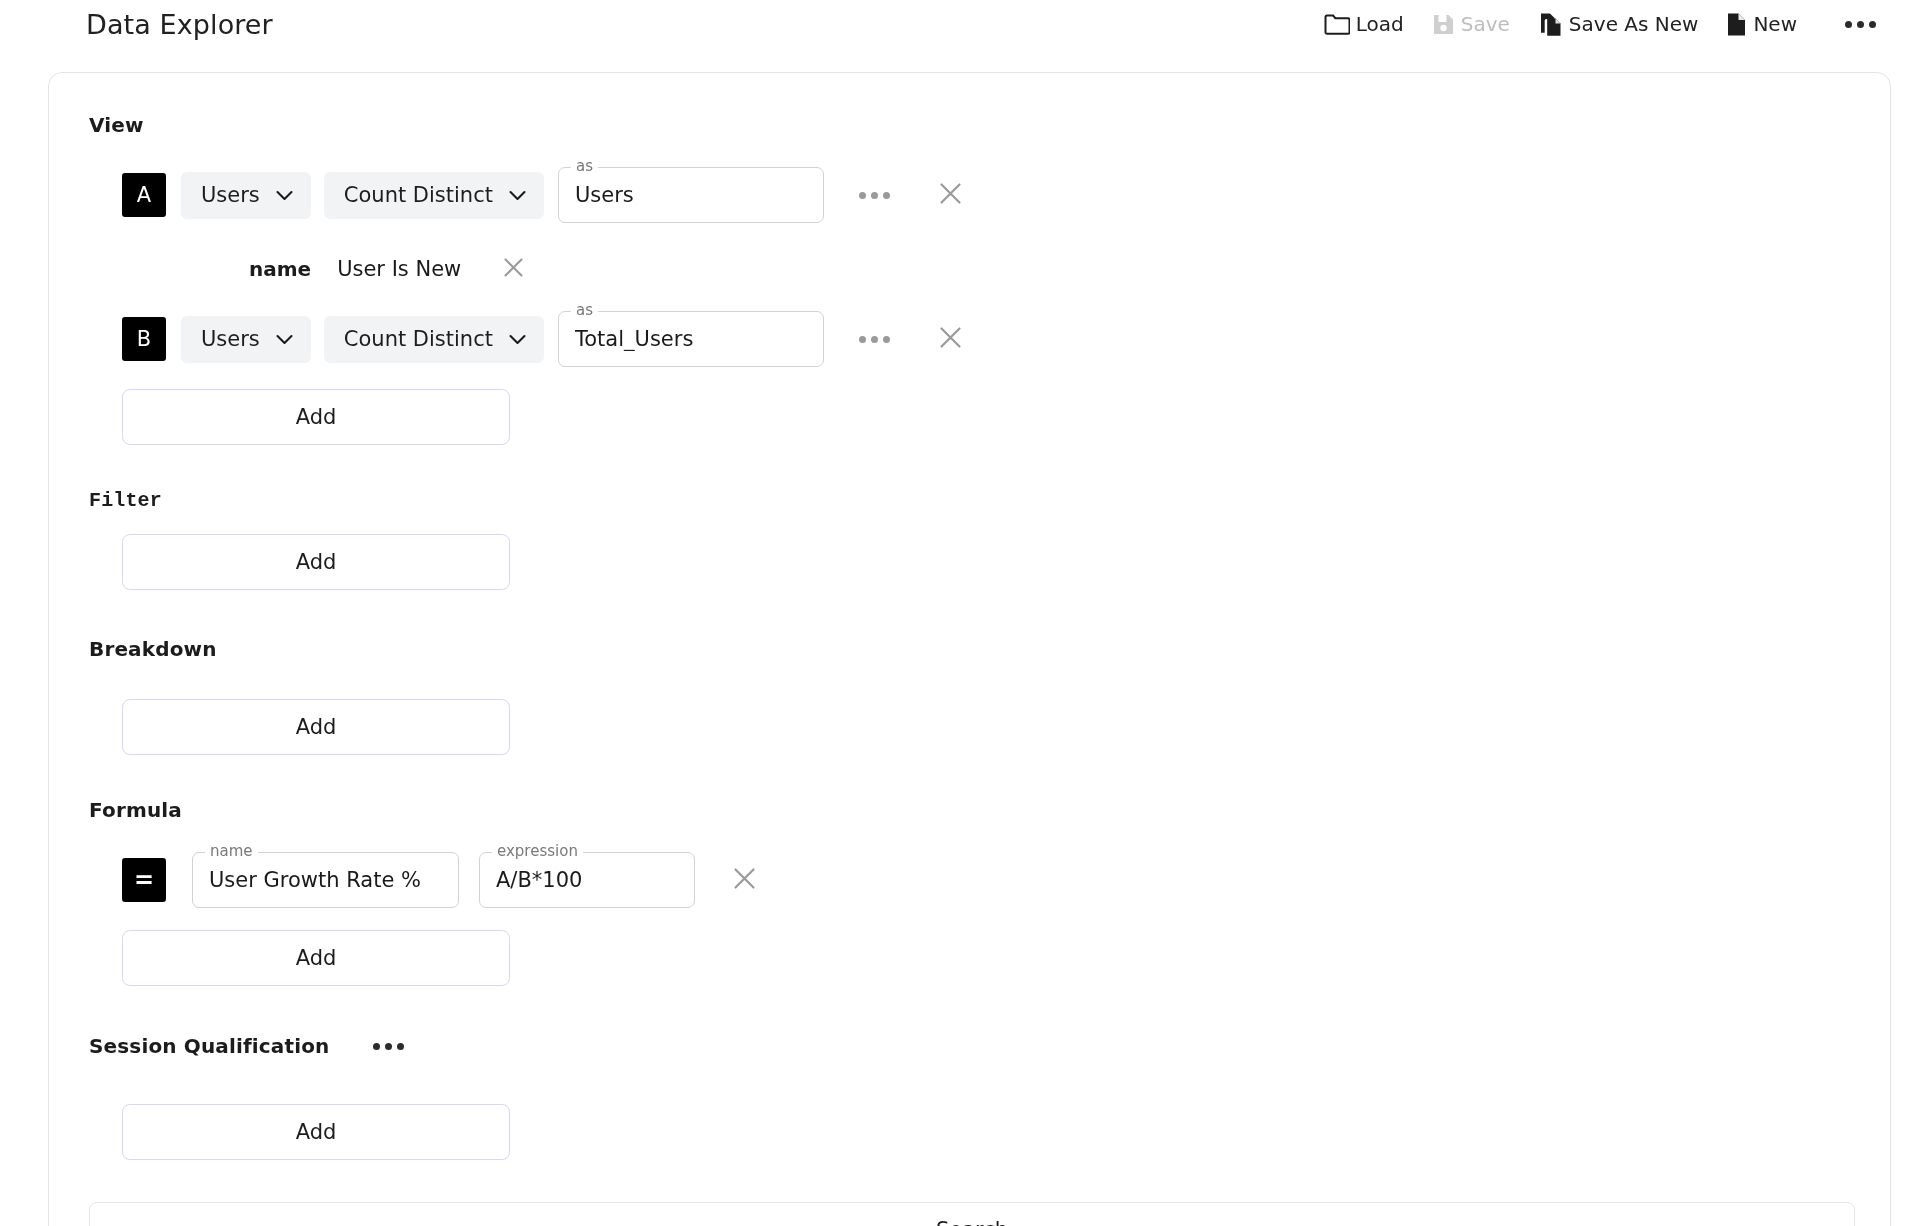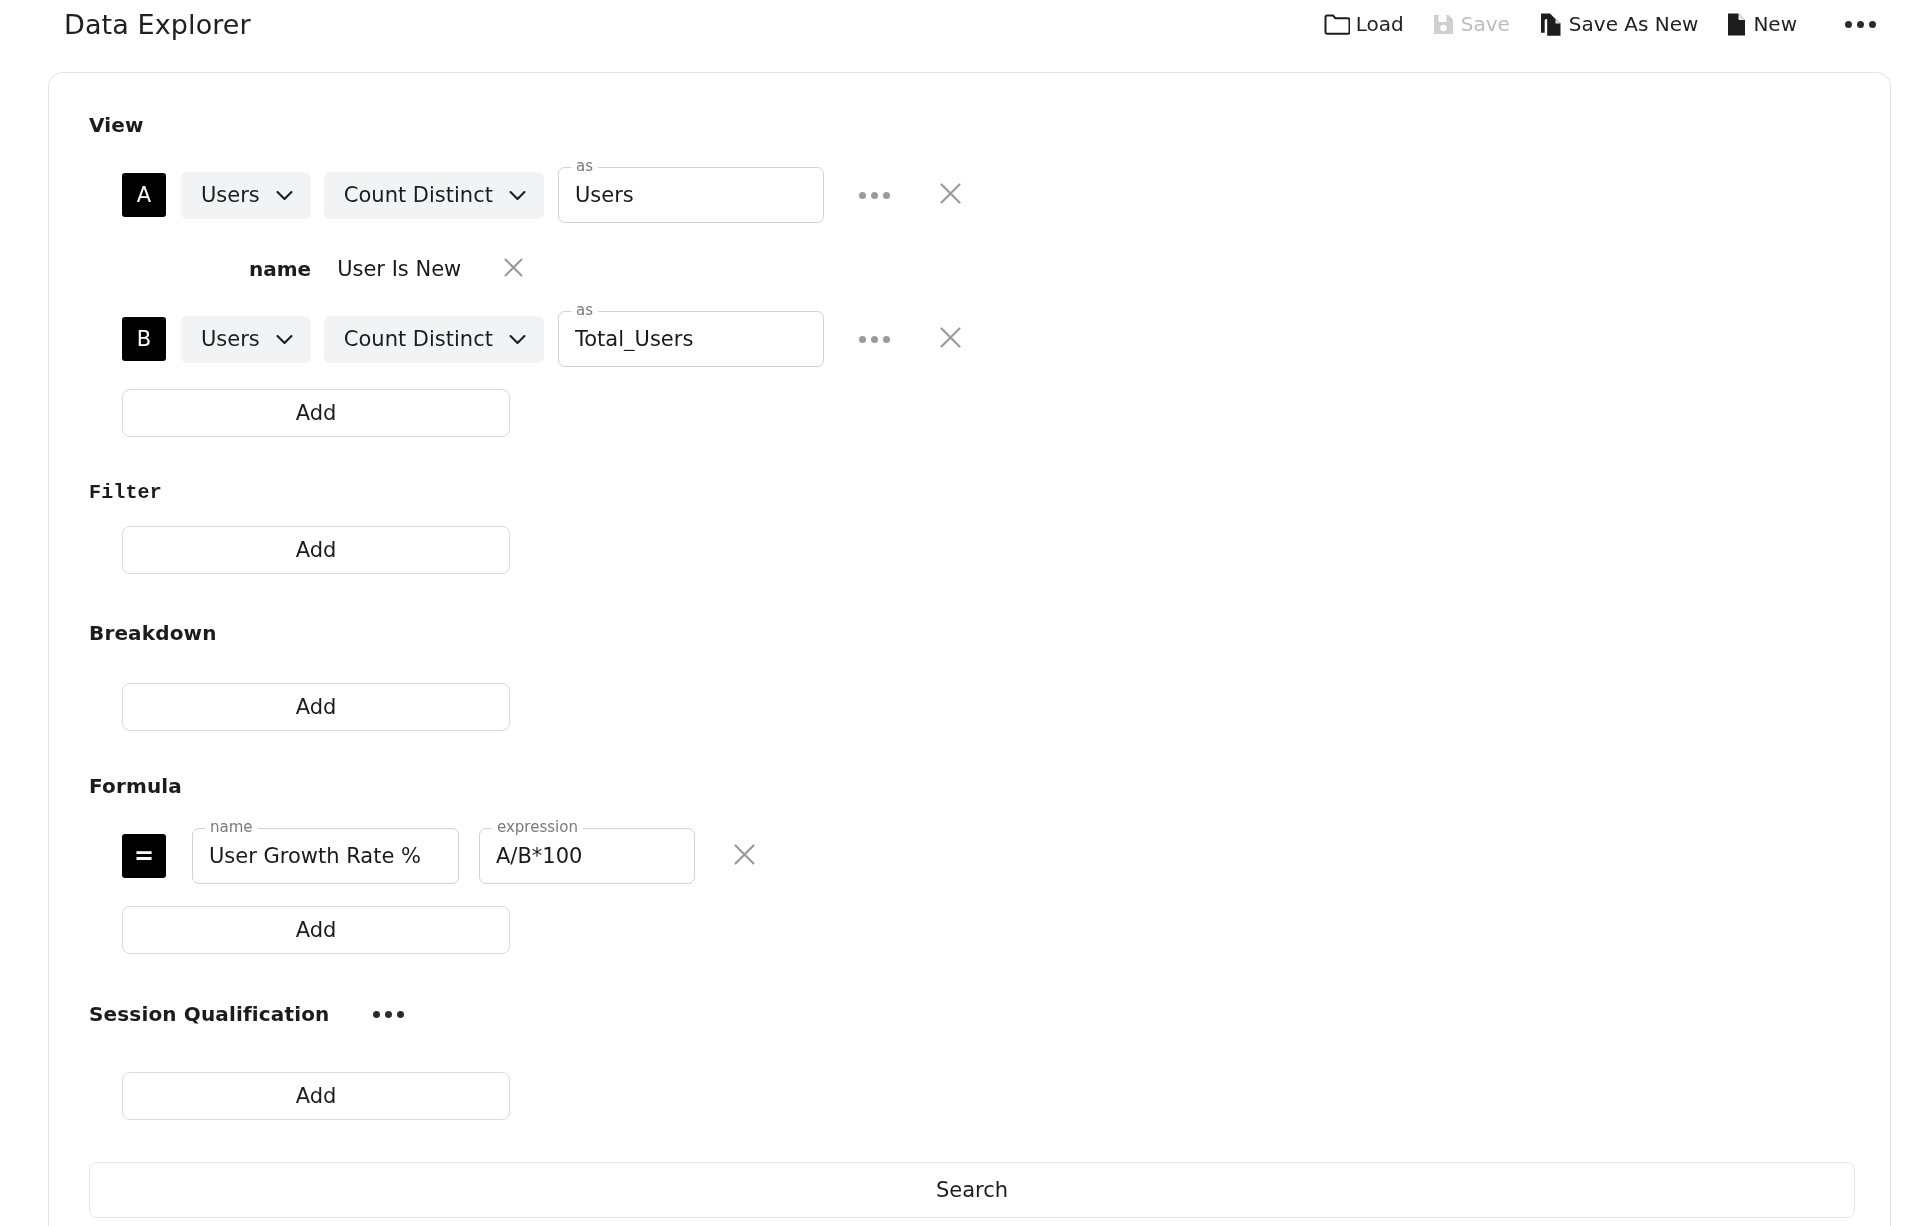--- a/index.html
+++ b/index.html
@@ -10,21 +10,21 @@
     font-family: "DejaVu Sans", "Liberation Sans", sans-serif;
     color: #1a1a1a;
     overflow: hidden;
   }
 
   
   .topbar {
     height: 48px;
     display: flex;
     align-items: center;
-    padding: 0 30px 0 64px;
+    padding: 0 30px 0 86px;
     position: relative;
   }
   .app-title {
     font-size: 27px;
     font-weight: 400;
     color: #212121;
     letter-spacing: .1px;
   }
   .topbar-actions {
     margin-left: auto;
@@ -182,21 +182,21 @@
     font-weight: 700;
     color: #1c1c1c;
   }
   .where-val {
     font-size: 21px;
     color: #1a1a1a;
   }
 
   .add-btn {
     width: 388px;
-    height: 48px;
+    height: 56px;
     background: #fff;
     border: 1px solid #d7d7f2;
     border-radius: 8px;
     font-family: inherit;
     font-size: 21px;
     color: #1c1c1c;
     cursor: pointer;
     display: flex;
     align-items: center;
     justify-content: center;

